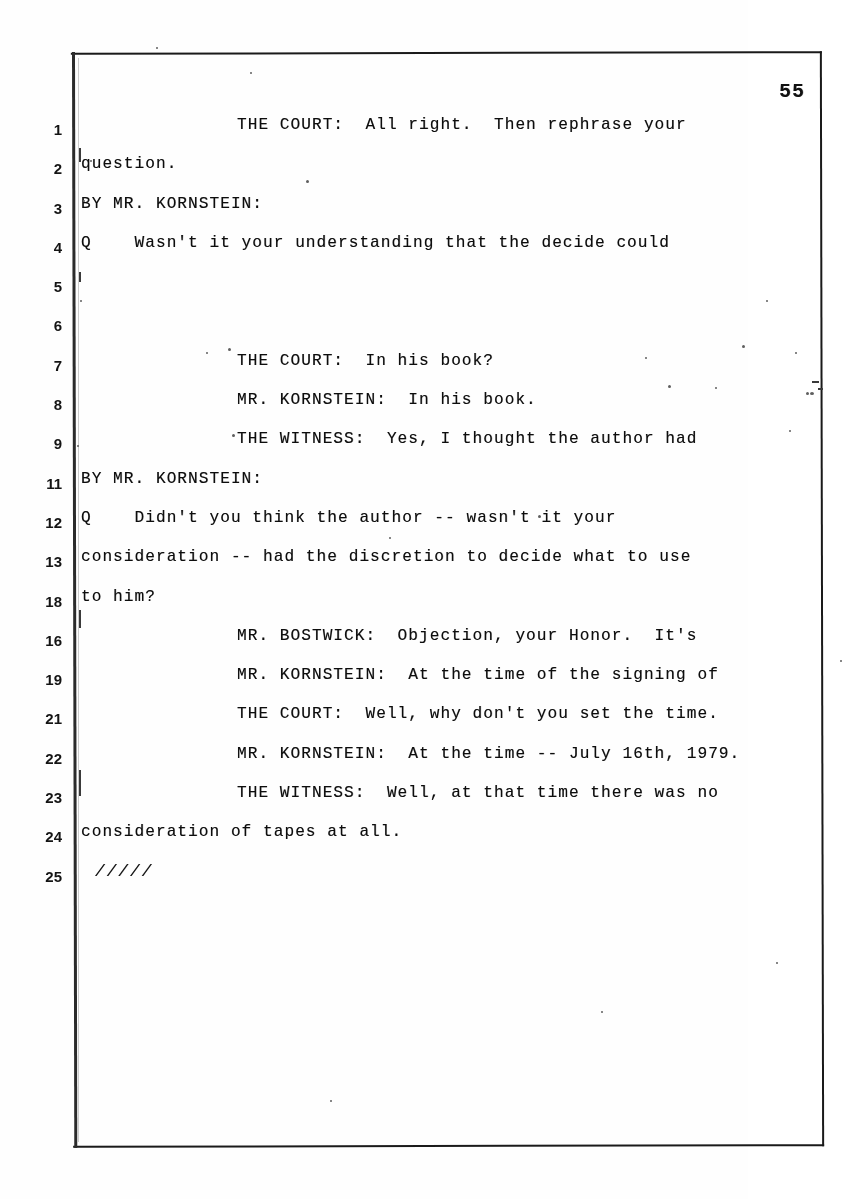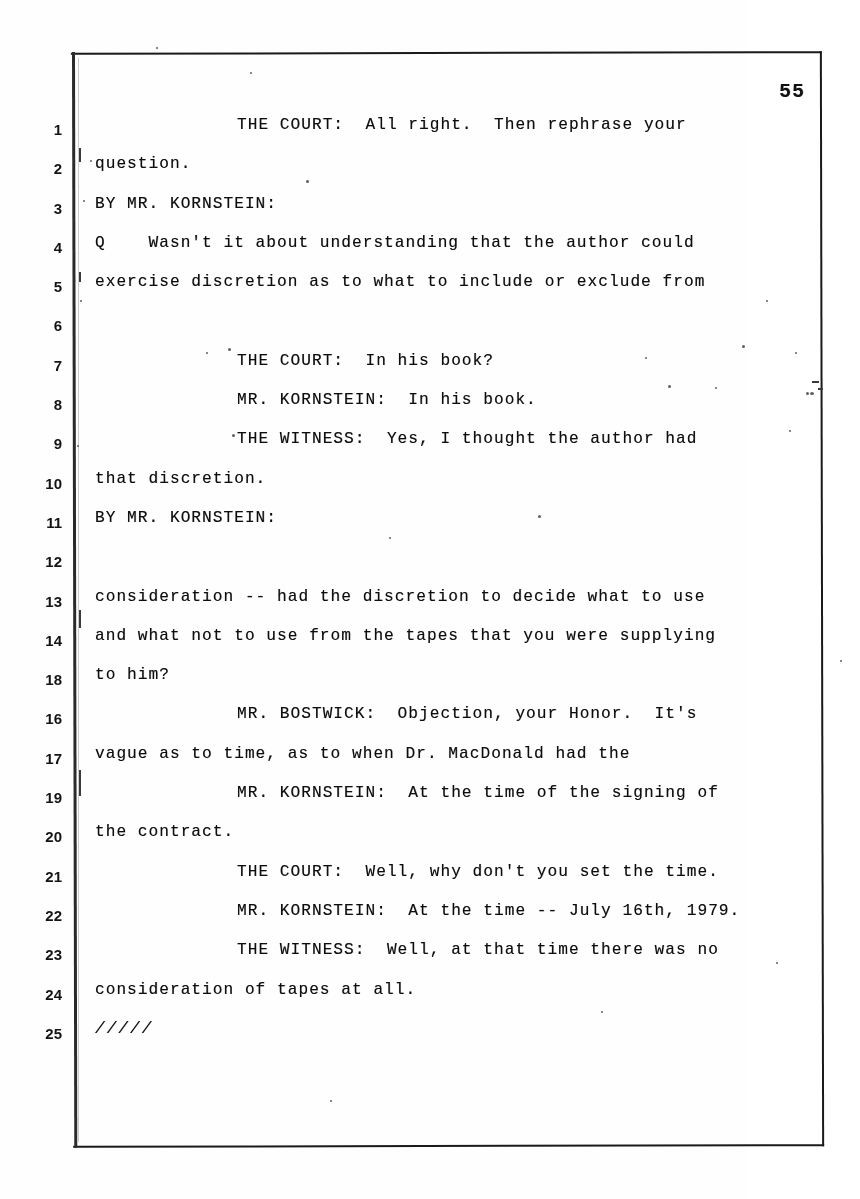--- a/index.html
+++ b/index.html
@@ -92,21 +92,21 @@
     text-align: right;
     font-family: "Liberation Sans", "DejaVu Sans", sans-serif;
     font-size: 15px;
     font-weight: 700;
     color: #141414;
     top: 9px;
     letter-spacing: 0px;
   }
   .ltext {
     position: absolute;
-    left: 95px;
+    left: 81px;
     top: 0;
     width: 720px;
     font-family: "Liberation Mono", "DejaVu Sans Mono", monospace;
     font-size: 16.1px;
     letter-spacing: 1.05px;
     color: #0d0d0d;
     white-space: pre;
     line-height: 26px;
   }
   .ltext.ind {
@@ -159,79 +159,63 @@
       <div class="tline">
         <div class="lineno">2</div>
         <div class="ltext">question.</div>
       </div>
       <div class="tline">
         <div class="lineno">3</div>
         <div class="ltext">BY MR. KORNSTEIN:</div>
       </div>
       <div class="tline">
         <div class="lineno">4</div>
-        <div class="ltext">Q    Wasn't it about understanding that the author could</div>
+        <div class="ltext">Q    Wasn't it your understanding that the decide could</div>
       </div>
       <div class="tline">
         <div class="lineno">5</div>
-        <div class="ltext">exercise discretion as to what to include or exclude from</div>
       </div>
       <div class="tline">
         <div class="lineno">6</div>
       </div>
       <div class="tline">
         <div class="lineno">7</div>
         <div class="ltext ind">THE COURT:  In his book?</div>
       </div>
       <div class="tline">
         <div class="lineno">8</div>
         <div class="ltext ind">MR. KORNSTEIN:  In his book.</div>
       </div>
       <div class="tline">
         <div class="lineno">9</div>
         <div class="ltext ind">THE WITNESS:  Yes, I thought the author had</div>
       </div>
       <div class="tline">
-        <div class="lineno">10</div>
-        <div class="ltext">that discretion.</div>
-      </div>
-      <div class="tline">
         <div class="lineno">11</div>
         <div class="ltext">BY MR. KORNSTEIN:</div>
       </div>
       <div class="tline">
         <div class="lineno">12</div>
+        <div class="ltext">Q    Didn't you think the author -- wasn't it your</div>
       </div>
       <div class="tline">
         <div class="lineno">13</div>
         <div class="ltext">consideration -- had the discretion to decide what to use</div>
       </div>
       <div class="tline">
-        <div class="lineno">14</div>
-        <div class="ltext">and what not to use from the tapes that you were supplying</div>
-      </div>
-      <div class="tline">
         <div class="lineno">18</div>
         <div class="ltext">to him?</div>
       </div>
       <div class="tline">
         <div class="lineno">16</div>
         <div class="ltext ind">MR. BOSTWICK:  Objection, your Honor.  It's</div>
       </div>
       <div class="tline">
-        <div class="lineno">17</div>
-        <div class="ltext">vague as to time, as to when Dr. MacDonald had the</div>
-      </div>
-      <div class="tline">
         <div class="lineno">19</div>
         <div class="ltext ind">MR. KORNSTEIN:  At the time of the signing of</div>
-      </div>
-      <div class="tline">
-        <div class="lineno">20</div>
-        <div class="ltext">the contract.</div>
       </div>
       <div class="tline">
         <div class="lineno">21</div>
         <div class="ltext ind">THE COURT:  Well, why don't you set the time.</div>
       </div>
       <div class="tline">
         <div class="lineno">22</div>
         <div class="ltext ind">MR. KORNSTEIN:  At the time -- July 16th, 1979.</div>
       </div>
       <div class="tline">

